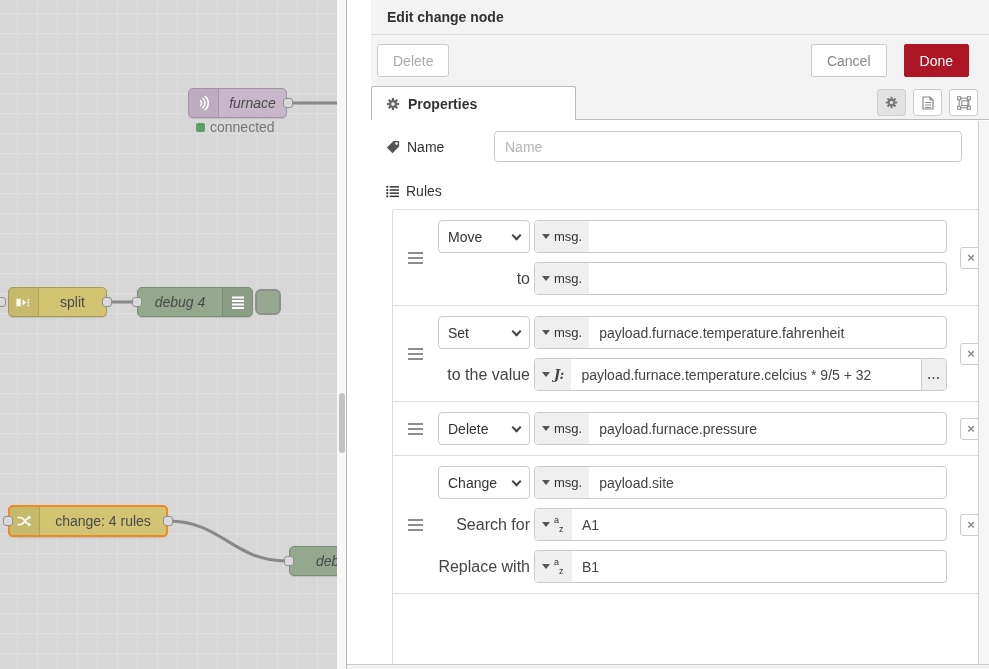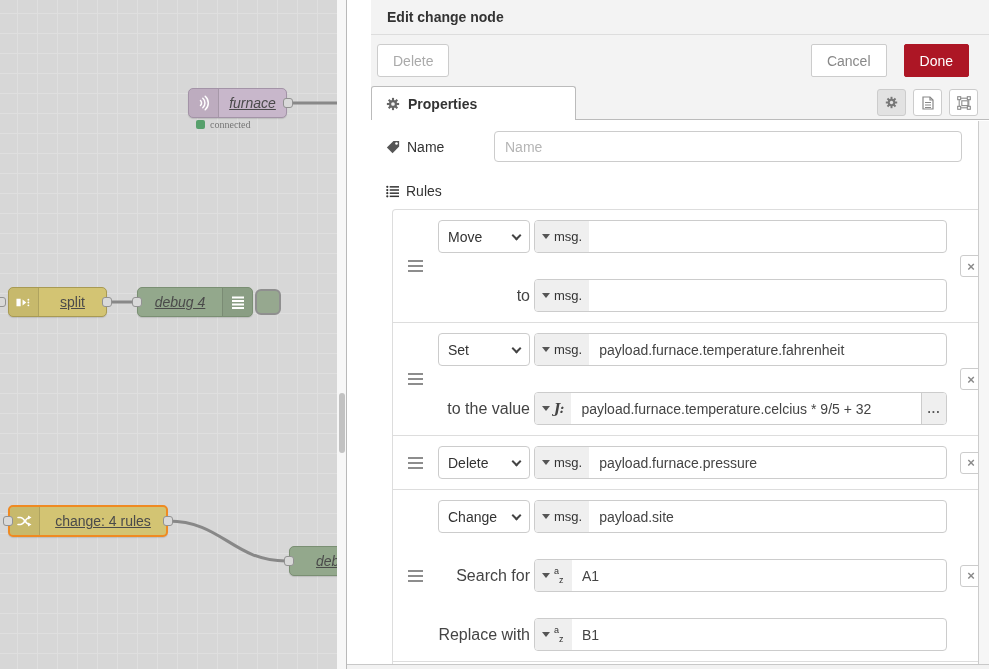--- a/index.html
+++ b/index.html
@@ -19,36 +19,36 @@
   .node {
     position:absolute; height:30px; border-radius:5px; display:flex; align-items:stretch;
     font-size:14px; color:#4a4a4a; z-index:2; box-shadow:0 1px 1px rgba(0,0,0,.12);
   }
   .node .nicon {
     width:30px; display:flex; align-items:center; justify-content:center;
     background:rgba(0,0,0,.055); flex:none;
   }
   .node .nicon.left  { border-right:1px solid rgba(0,0,0,.12); border-radius:4px 0 0 4px; }
   .node .nicon.right { border-left:1px solid rgba(0,0,0,.12);  border-radius:0 4px 4px 0; }
-  .node .nlabel { flex:1; display:flex; align-items:center; justify-content:center; white-space:nowrap;text-decoration:underline; }
+  .node .nlabel { flex:1; display:flex; align-items:center; justify-content:center; white-space:nowrap; }
   .node-furnace { left:188px; top:88px; width:99px; background:#c8b7cb; border:1px solid #a393a7; }
   .node-furnace .nlabel, .node-debug4 .nlabel, .node-debugp .nlabel { font-style:italic; }
   .node-split   { left:8px;  top:287px; width:99px;  background:#d3c473; border:1px solid #a89a53; }
   .node-debug4  { left:137px; top:287px; width:116px; background:#93a88c; border:1px solid #7a8f73; }
   .node-change  { left:8px; top:505px; width:160px; height:32px; background:#d3c473; border:2px solid #ef8a22; }
   .node-debugp  { left:289px; top:546px; width:70px; background:#93a88c; border:1px solid #7a8f73; }
   .node-debugp .nlabel { justify-content:flex-start; padding-left:26px; }
   .port { position:absolute; width:10px; height:10px; background:#d9d9d9; border:1px solid #929292; border-radius:3px; z-index:3; }
   .dbtn {
     position:absolute; left:255px; top:289px; width:26px; height:26px; z-index:1;
     background:#96a88f; border:2px solid #8f8f8f; border-radius:6px;
   }
   .status { position:absolute; left:196px; top:119px; display:flex; align-items:center; gap:5px; z-index:2; }
   .status-dot { width:9px; height:9px; border-radius:2px; background:#57a06c; }
-  .status-text { font-size:10px; color:#767676;font-family:Liberation Serif, serif; }
+  .status-text { font-size:14px; color:#767676; }
 
   
   .vscroll { width:9px; height:669px; background:#f7f7f7; position:relative; }
   .vscroll .thumb { position:absolute; left:1.5px; width:6px; top:393px; height:60px; background:#c2c2c2; border-radius:3px; }
 
   
   .panel { position:relative; width:643px; height:669px; background:#fff; border-left:1px solid #b9b9b9;padding-left:24px; }
   .panel-header {
     height:35px; background:#f3f3f3; border-bottom:1px solid #ddd;
     display:flex; align-items:center; padding-left:16px;
@@ -86,21 +86,21 @@
   .frow-rules-label { display:flex; align-items:center; gap:7px; margin:21px 0 0 15px; font-size:14px; color:#333; }
 
   .rules-box {
     margin:10px 0 0 21px; width:595px; height:461px;
     border:1px solid #ddd; border-bottom:none; border-radius:4px 4px 0 0; overflow:hidden;
   }
   .rule { position:relative; display:flex; align-items:center; padding:10px 0; border-bottom:1px solid #ddd; }
   .handle { width:45px; flex:none; display:flex; justify-content:center; }
   .hbars { display:flex; flex-direction:column; gap:3px; }
   .hbars i { display:block; width:15px; height:2px; background:#8d8d8d; }
-  .rlines { display:flex; flex-direction:column; gap:26px; }
+  .rlines { display:flex; flex-direction:column; gap:9px; }
   .rline { display:flex; align-items:center; }
   .lcell { width:92px; flex:none; }
   .rlabel { width:92px; text-align:right; font-size:16px; color:#444; }
   .sel {
     width:92px; height:33px; border:1px solid #ccc; border-radius:4px; background:#fff;
     display:flex; align-items:center; padding:0 9px; font-size:14px; color:#333;
     position:relative; cursor:pointer;
   }
   .sel .chev { position:absolute; right:9px; top:11px; width:7px; height:7px;
     border-right:2px solid #444; border-bottom:2px solid #444; transform:rotate(45deg); }

